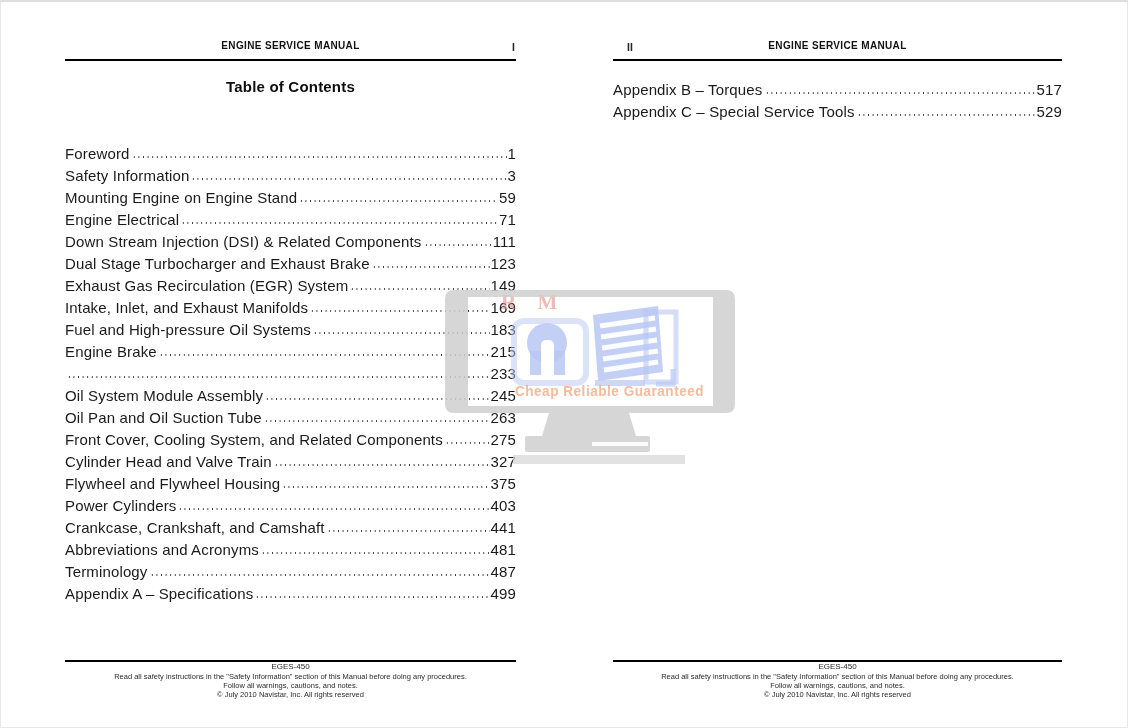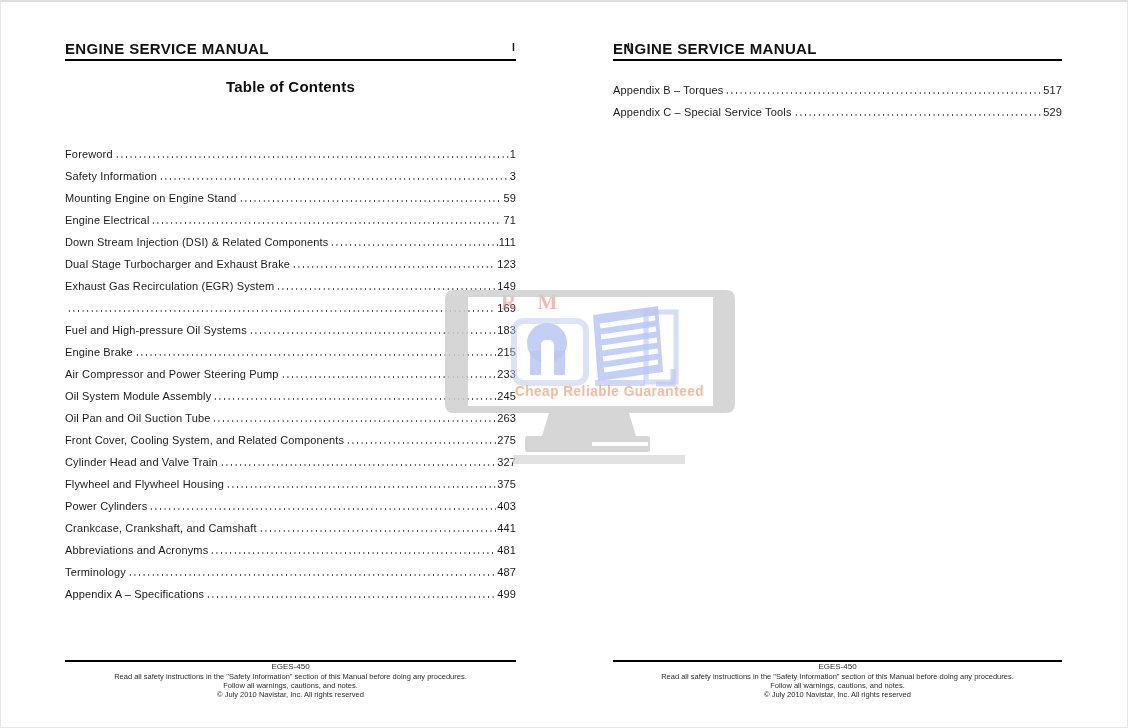--- a/index.html
+++ b/index.html
@@ -18,41 +18,41 @@
   }
   .page { position:absolute; top:40px; height:668px; }
   .page-left  { left:65px;  width:451px; }
   .page-right { left:613px; width:449px; }
 
   .pg-header {
     position:relative; height:21px;
     border-bottom:2.5px solid #000;
   }
   .pg-header .hd-title {
-    font-weight:bold; font-size:15px;
+    text-align:center; font-weight:bold; font-size:10px;
     letter-spacing:0.35px; color:#111;
   }
   .hd-pagenum { position:absolute; top:1px; font-weight:bold; font-size:10.5px; color:#222; }
   .hd-pagenum.right { right:1px; }
   .hd-pagenum.left  { left:14px; }
 
   .toc-title {
     position:absolute; top:38px; left:0; right:0;
     text-align:center; font-weight:bold; font-size:15px; color:#0d0d0d;
     letter-spacing:0.2px;
   }
 
   .toc-list { position:absolute; left:0; right:0; }
   .toc-list.on-left  { top:103px; }
   .toc-list.on-right { top:39px; }
 
   .toc-row {
     display:flex; align-items:baseline;
     height:22px; line-height:22px;
-    font-size:11px; letter-spacing:0.15px; color:#1a1a1a;
+    font-size:15px; letter-spacing:0.15px; color:#1a1a1a;
     white-space:nowrap;
   }
   .toc-label { flex:0 0 auto; }
   .toc-leader {
     flex:1 1 auto; align-self:stretch;
     margin:0 1px 0 2px;
     background-image: radial-gradient(circle, #3c3c3c 0.9px, rgba(0,0,0,0) 1px);
     background-size: 4.6px 4px;
     background-repeat: repeat-x;
     background-position: left calc(100% - 6px);
@@ -135,38 +135,38 @@
         <span class="toc-page">123</span>
       </div>
 
       <div class="toc-row">
         <span class="toc-label">Exhaust Gas Recirculation (EGR) System</span>
         <span class="toc-leader"></span>
         <span class="toc-page">149</span>
       </div>
 
       <div class="toc-row">
+        <span class="toc-label">Intake, Inlet, and Exhaust Manifolds</span>
         <span class="toc-leader"></span>
         <span class="toc-page">169</span>
       </div>
 
       <div class="toc-row">
         <span class="toc-label">Fuel and High-pressure Oil Systems</span>
         <span class="toc-leader"></span>
         <span class="toc-page">183</span>
       </div>
 
       <div class="toc-row">
         <span class="toc-label">Engine Brake</span>
         <span class="toc-leader"></span>
         <span class="toc-page">215</span>
       </div>
 
       <div class="toc-row">
-        <span class="toc-label">Air Compressor and Power Steering Pump</span>
         <span class="toc-leader"></span>
         <span class="toc-page">233</span>
       </div>
 
       <div class="toc-row">
         <span class="toc-label">Oil System Module Assembly</span>
         <span class="toc-leader"></span>
         <span class="toc-page">245</span>
       </div>
 

